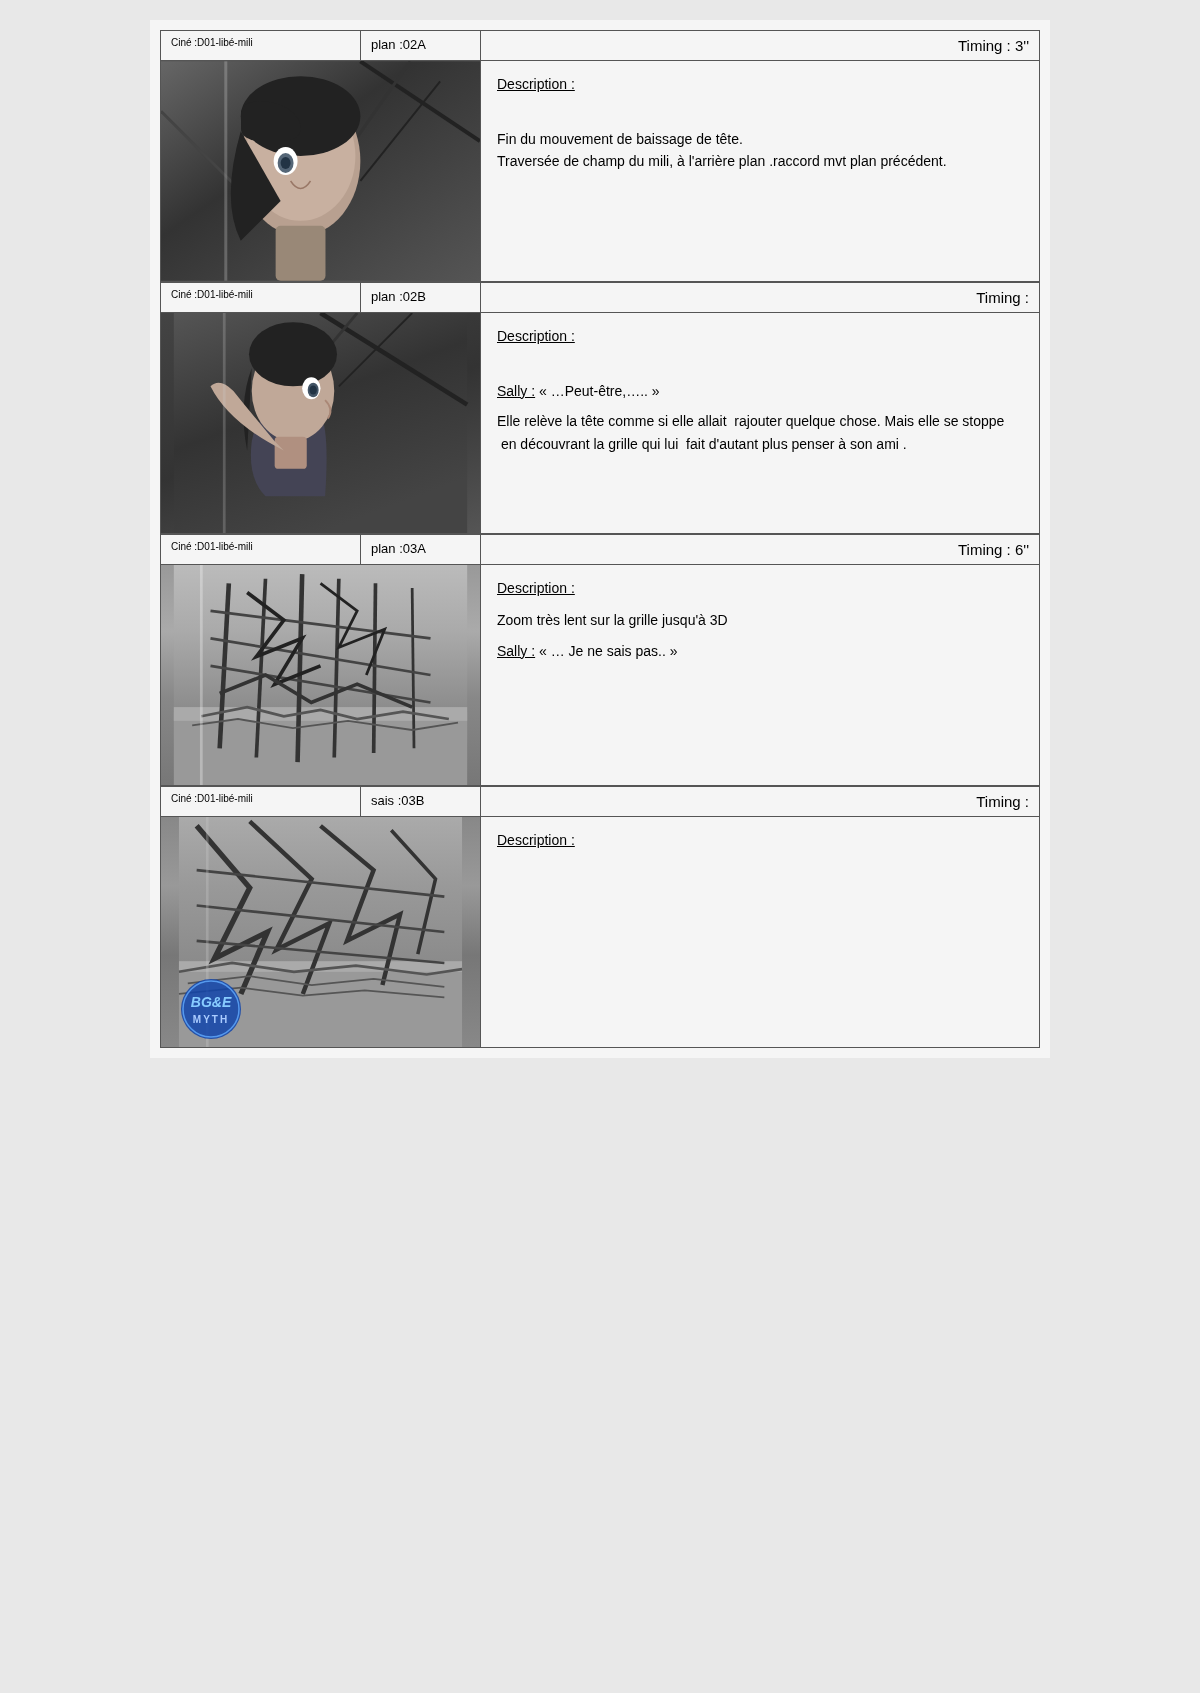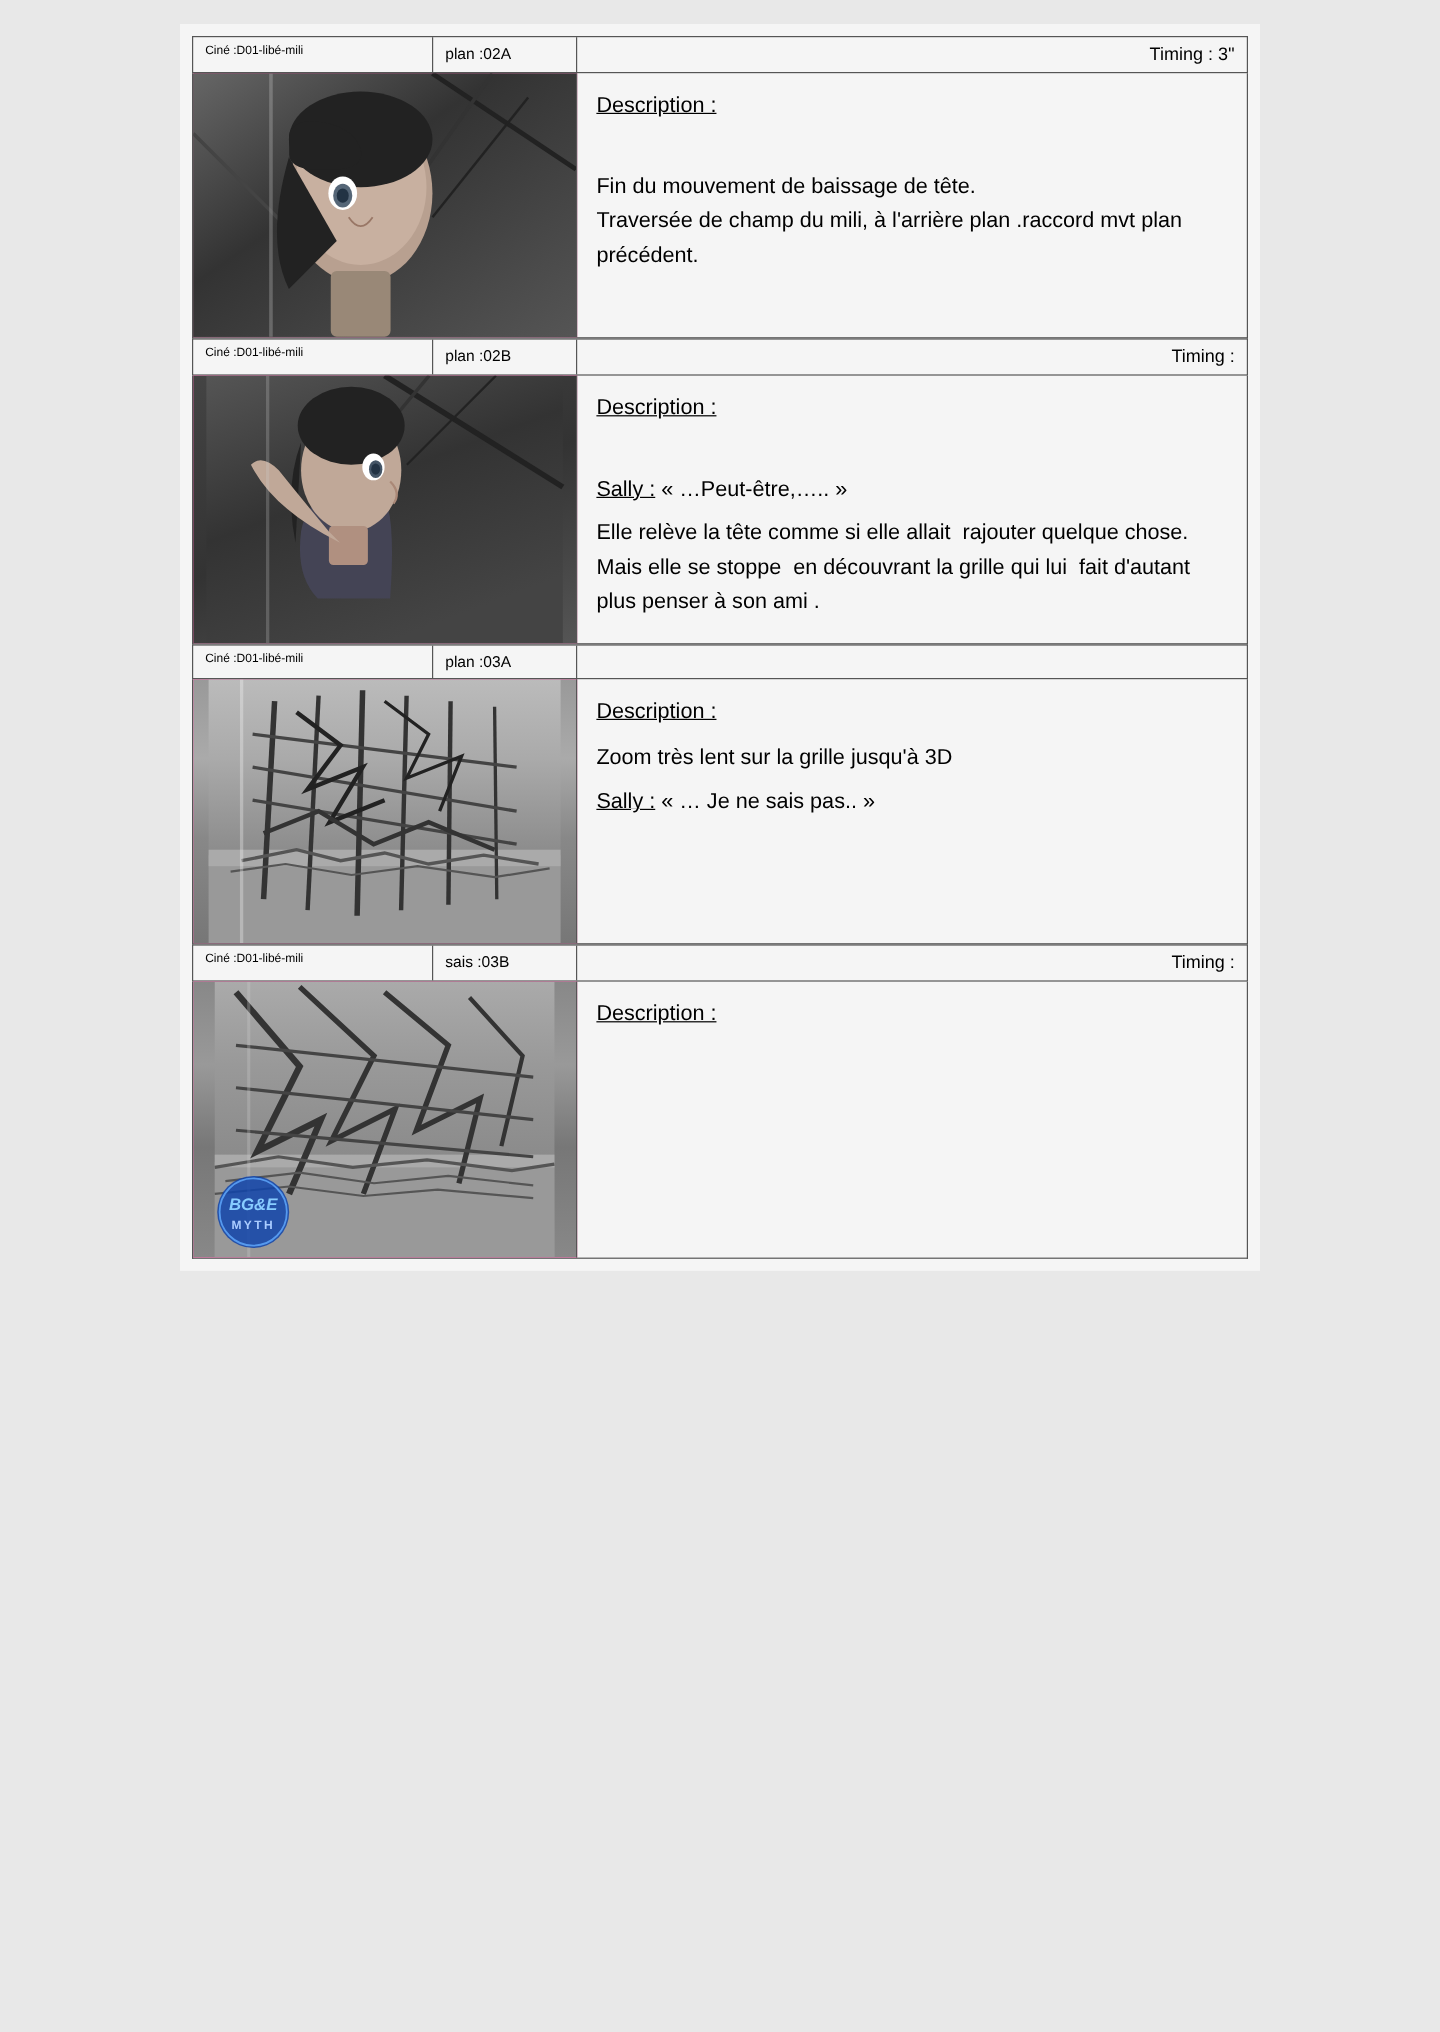--- a/index.html
+++ b/index.html
@@ -44,21 +44,21 @@
     .content-row {
       display: flex;
       border: 1.5px solid #555;
       border-top: none;
     }
     .cell-image {
       width: 320px;
       min-height: 220px;
       border-right: 1.5px solid #555;
       overflow: hidden;
-      background: #ec4899;
+      background: #fde047;
       flex-shrink: 0;
       position: relative;
     }
     .image-placeholder {
       width: 100%;
       height: 100%;
       min-height: 220px;
       display: flex;
       align-items: center;
       justify-content: center;
@@ -110,21 +110,21 @@
     .scene-4 {
       background: linear-gradient(180deg, #888 0%, #999 30%, #777 60%, #888 100%);
       position: relative;
       min-height: 220px;
       overflow: hidden;
     }
 
     .cell-description {
       flex: 1;
       padding: 12px 16px;
-      font-size: 18px;
+      font-size: 14px;
       line-height: 1.6;
     }
     .desc-title {
       text-decoration: underline;
       margin-bottom: 10px;
       display: block;
     }
     .desc-text {
       margin-bottom: 8px;
     }
@@ -247,20 +247,21 @@
       <span class="sally-quote">
         <span class="sally-name">Sally :</span> « …Peut-être,….. »
       </span>
       <p class="desc-text">Elle relève la tête comme si elle allait &nbsp;rajouter quelque chose. Mais elle se stoppe &nbsp;en découvrant la grille qui lui &nbsp;fait d'autant plus penser à son ami .</p>
     </div>
   </div>
 
   <div class="header-row">
     <div class="cell-cine">Ciné :D01-libé-mili</div>
     <div class="cell-plan">plan :03A</div>
+    <div class="cell-timing">Timing : 6''</div>
   </div>
   <div class="content-row">
     <div class="cell-image">
       <div class="image-placeholder scene-3">
         <svg class="scene-svg" viewBox="0 0 320 240" xmlns="http://www.w3.org/2000/svg">
           <defs>
             <linearGradient id="bg3" x1="0" y1="0" x2="0" y2="1">
               <stop offset="0%" stop-color="#bbb"></stop>
               <stop offset="30%" stop-color="#aaa"></stop>
               <stop offset="70%" stop-color="#888"></stop>

